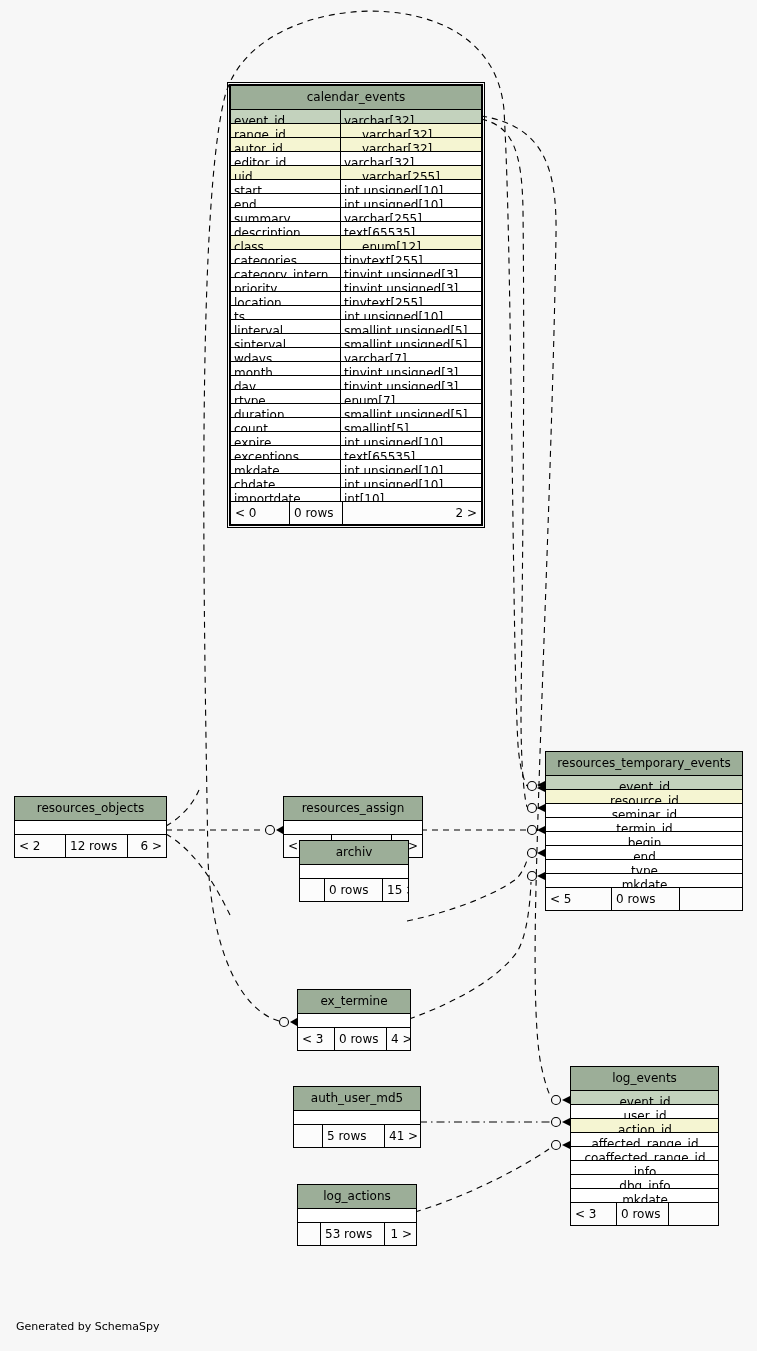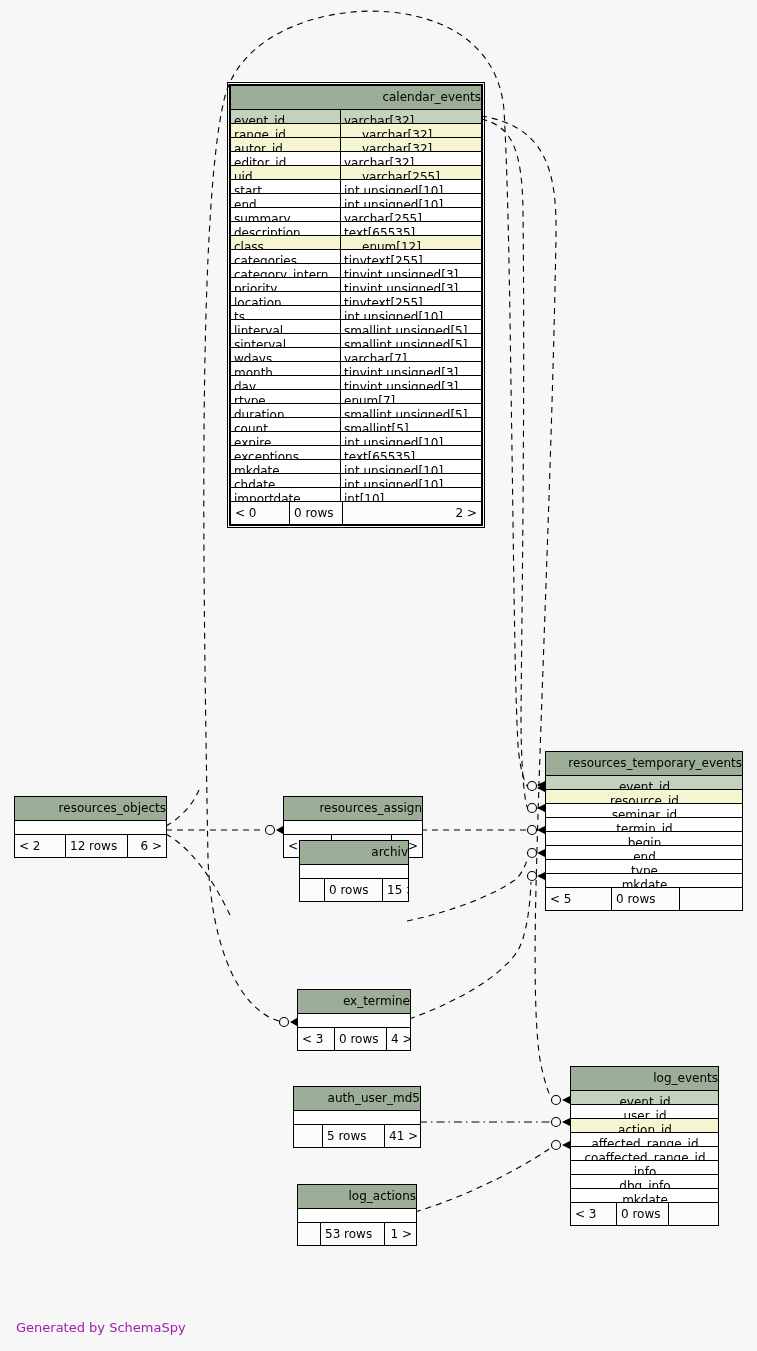--- a/index.html
+++ b/index.html
@@ -9,21 +9,21 @@
     font-family:"DejaVu Sans","Liberation Sans",sans-serif;
     color:#000;
   }
   #edge-layer{position:absolute;left:0;top:0;z-index:0;}
   .tbl{
     position:absolute;z-index:1;background:#fff;
     border:1px solid #000;font-size:12px;line-height:1;
   }
   .tbl.emph{border:2px solid #000;outline:1px solid #000;outline-offset:1px;}
   .tbl-title{
-    height:23px;line-height:23px;text-align:right;
+    height:23px;line-height:23px;text-align:center;
     background:#9cae98;border-bottom:1px solid #000;
     white-space:nowrap;overflow:hidden;cursor:pointer;
   }
   .tbl-row{
     height:14px;box-sizing:border-box;border-bottom:1px solid #000;
     display:flex;align-items:center;white-space:nowrap;overflow:hidden;
     background:#fff;
     justify-content:center;
   }
   .tbl-row.pk{background:#c3d2bd;}
@@ -59,21 +59,21 @@
   #t-auth_user_md5{left:293px;top:1086px;width:126px;}
   #t-auth_user_md5 .tbl-footer{grid-template-columns:28px 62px 1fr;}
   #t-log_actions{left:297px;top:1184px;width:118px;}
   #t-log_actions .tbl-footer{grid-template-columns:22px 64px 1fr;}
   #t-resources_temporary_events{left:545px;top:751px;width:196px;}
   #t-resources_temporary_events .tbl-footer{grid-template-columns:65px 68px 1fr;}
   #t-log_events{left:570px;top:1066px;width:147px;}
   #t-log_events .tbl-footer{grid-template-columns:45px 52px 1fr;}
   .diagram-note{
     position:absolute;left:16px;top:1320px;z-index:1;
-    font-size:13px;color:#a21caf;
+    font-size:11px;color:#000000;
   }
   .edge{fill:none;stroke:#000;stroke-width:1.1;stroke-dasharray:6 5;}
   .edge.dashdot{stroke-dasharray:8 4 1.5 4;}
   .conn-circle{fill:#f7f7f7;stroke:#000;stroke-width:1.1;}
   .conn-arrow{fill:#000;stroke:none;}
 </style>
 </head>
 <body>
 
 <svg id="edge-layer" width="757" height="1351" viewBox="0 0 757 1351">

